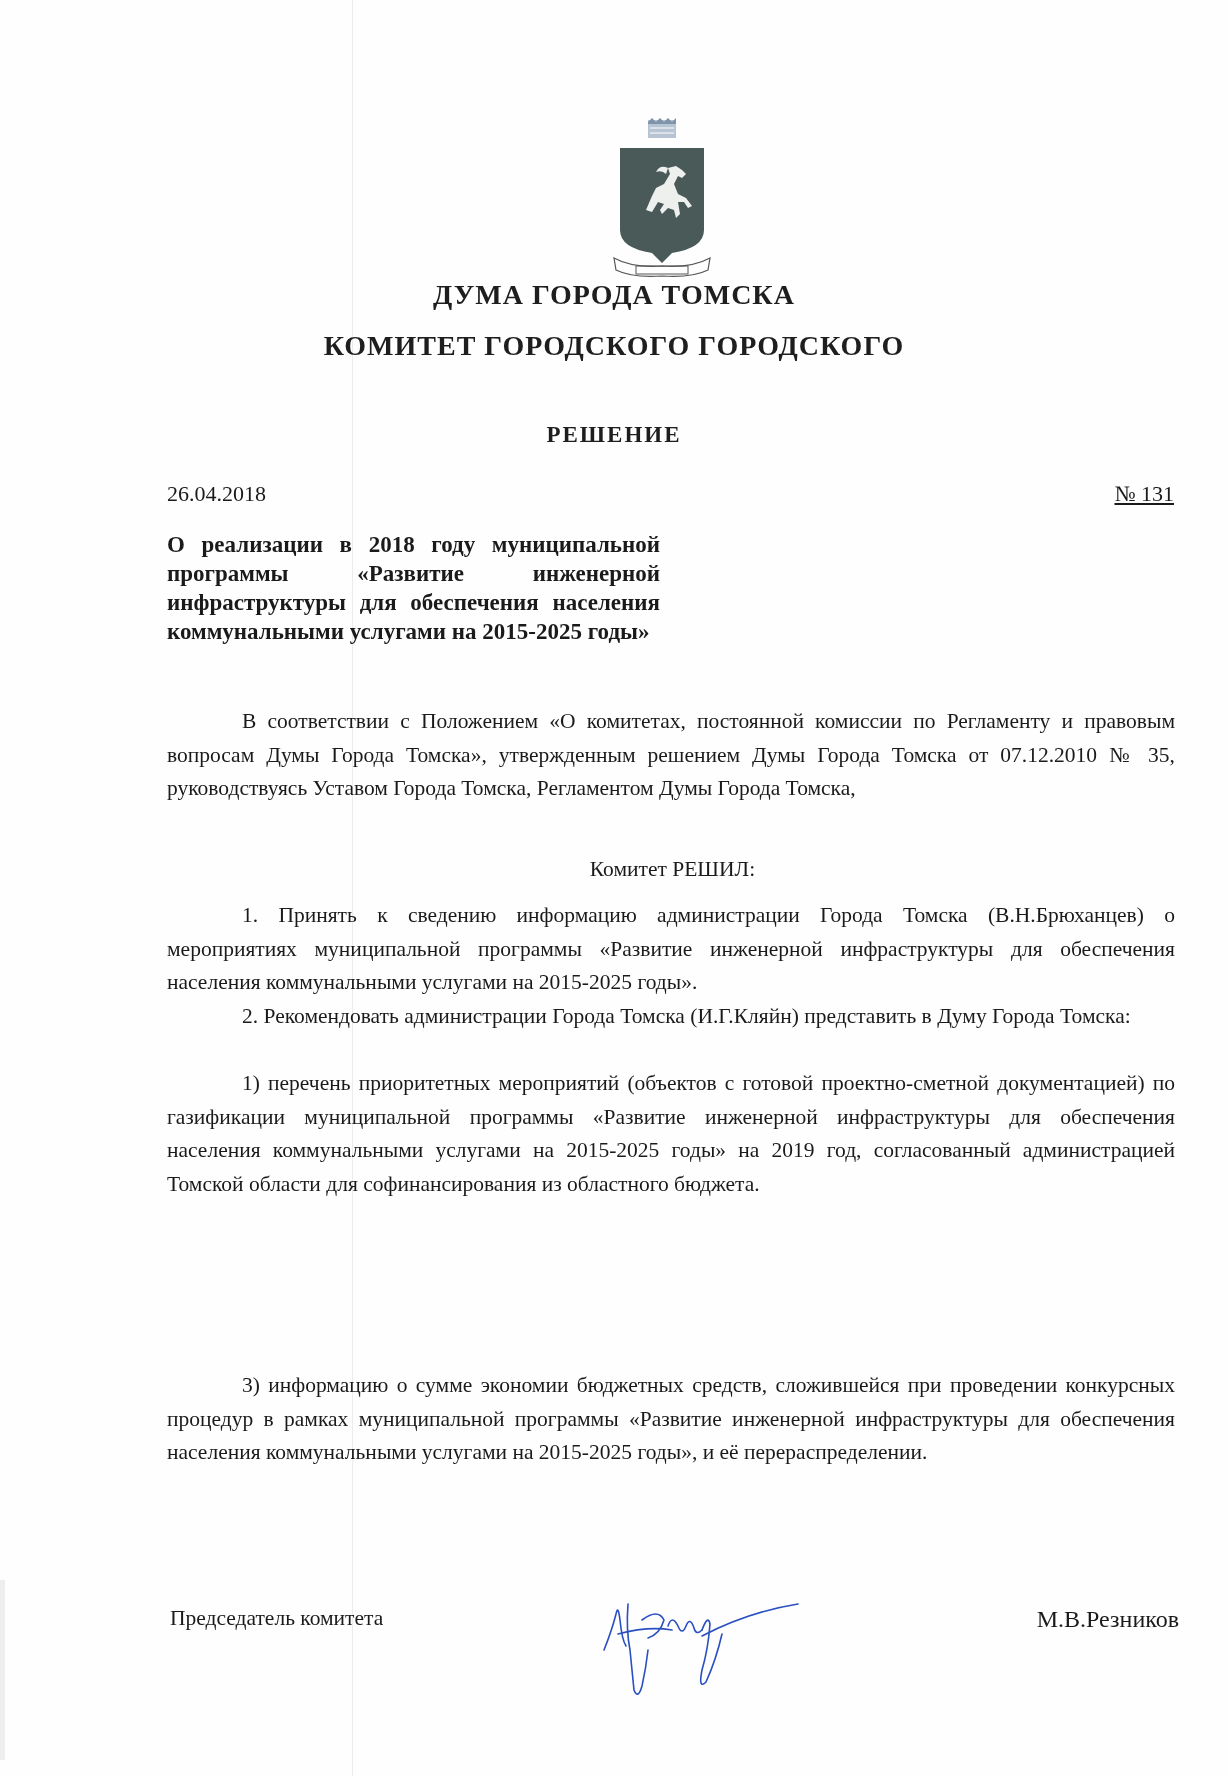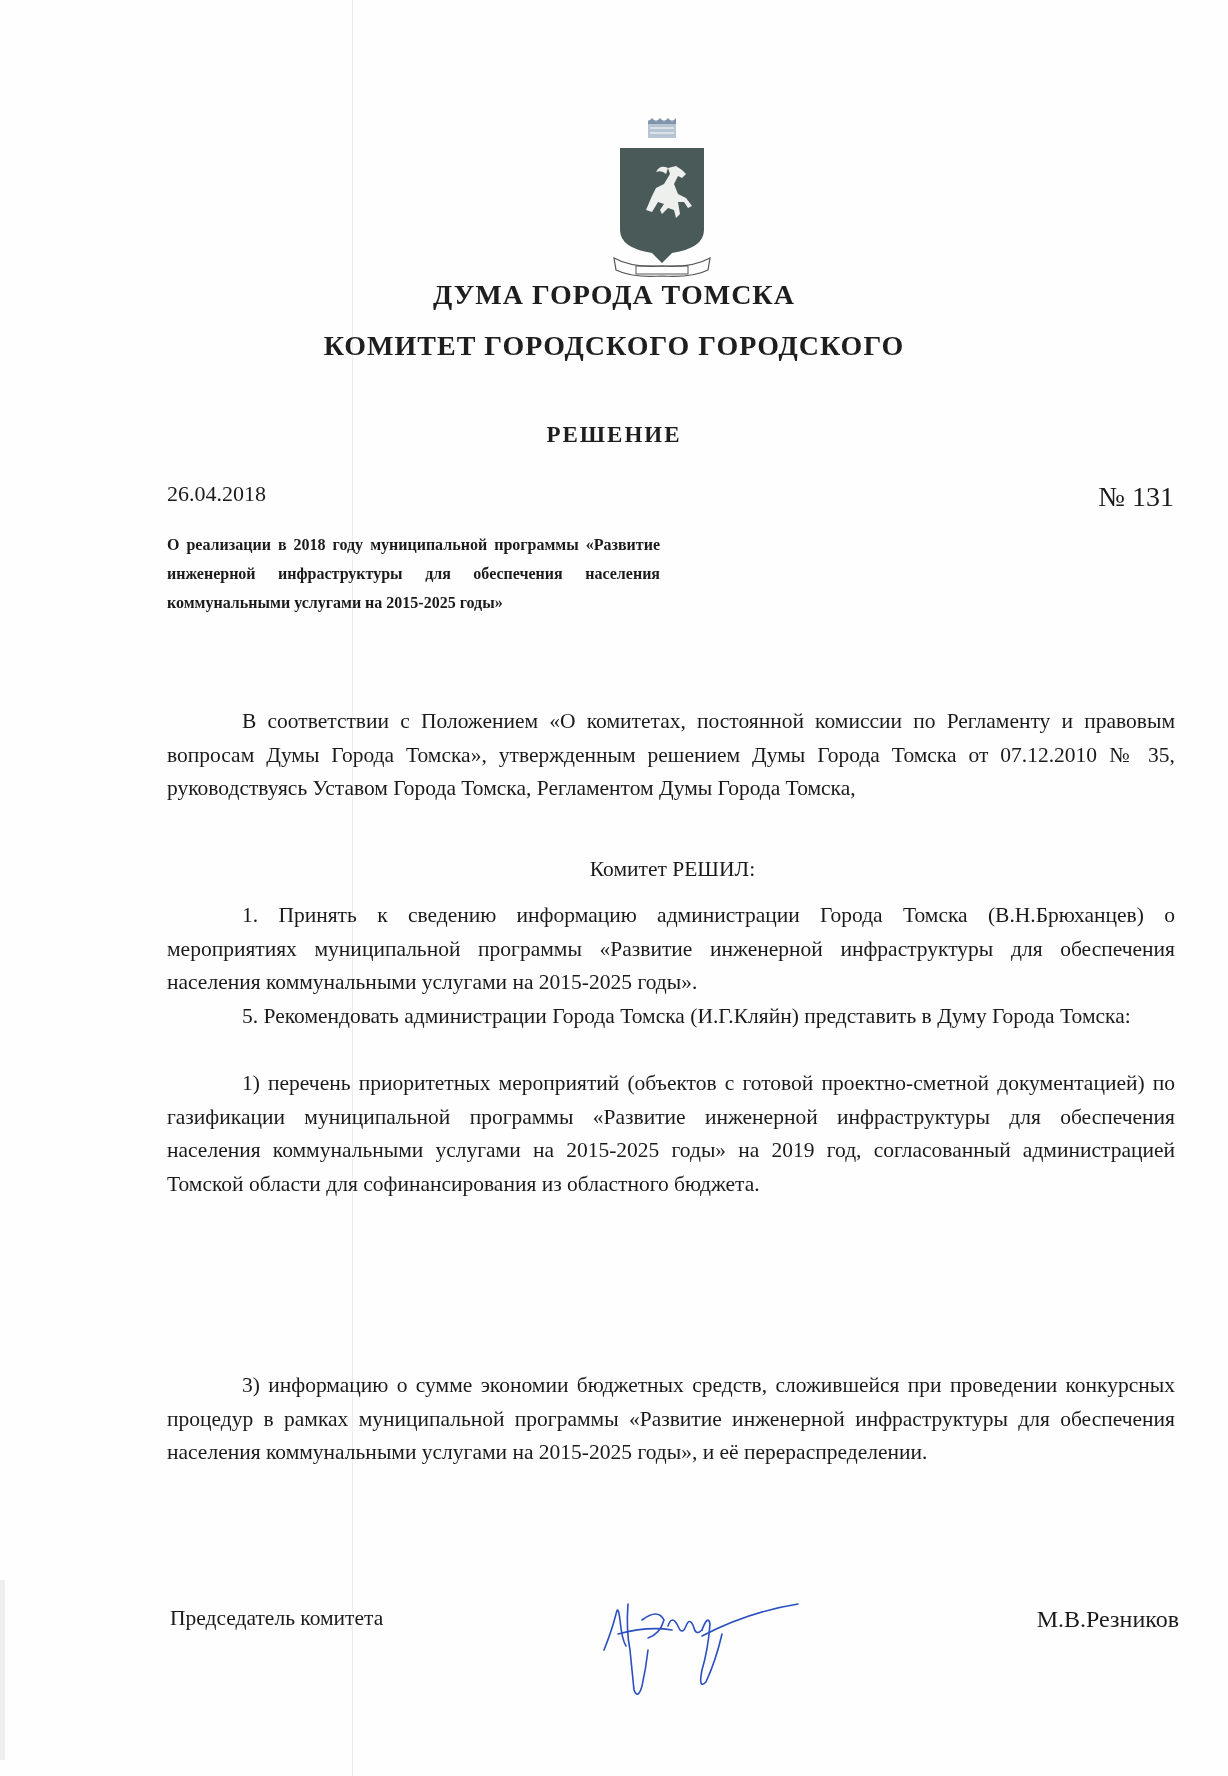--- a/index.html
+++ b/index.html
@@ -15,25 +15,25 @@
 
     .org-title {
       position: absolute; left: 0; width: 1228px; text-align: center;
       font-weight: bold; letter-spacing: 1px; color: #1e1e1e;
     }
     .org-title.l1 { top: 279px; font-size: 28px; }
     .org-title.l2 { top: 330px; font-size: 28px; }
     .org-title.l3 { top: 394px; font-size: 23px; letter-spacing: 2px; margin-top: 28px; }
 
     .date { position: absolute; left: 167px; top: 481px; font-size: 22px; }
-    .number { position: absolute; right: 54px; top: 481px; font-size: 28px; }
+    .number { position: absolute; right: 54px; top: 481px; font-size: 22px; text-decoration: underline; }
 
     .subject {
       position: absolute; left: 167px; top: 530px; width: 493px;
-      font-size: 16px; font-weight: bold; line-height: 29px; text-align: justify;
+      font-size: 23px; font-weight: bold; line-height: 29px; text-align: justify;
       text-align-last: left;
     }
 
     .para {
       position: absolute; left: 167px; width: 1008px;
       font-size: 21.5px; line-height: 33.5px; text-align: justify;
     }
     .indent { text-indent: 75px; }
     .preamble { top: 705px; }
     .decided { position: absolute; left: 0; width: 1345px; top: 857px; text-align: center; font-size: 21.5px; }
@@ -75,21 +75,21 @@
   <div class="org-title l3">РЕШЕНИЕ</div>
 
   <div class="date">26.04.2018</div>
   <div class="number">№ 131</div>
 
   <div class="subject">О реализации в 2018 году муниципальной программы «Развитие инженерной инфраструктуры для обеспечения населения коммунальными услугами на 2015-2025 годы»</div>
 
   <div class="para indent preamble">В соответствии с Положением «О комитетах, постоянной комиссии по Регламенту и правовым вопросам Думы Города Томска», утвержденным решением Думы Города Томска от 07.12.2010 № 35, руководствуясь Уставом Города Томска, Регламентом Думы Города Томска,</div>
   <div class="decided">Комитет РЕШИЛ:</div>
   <div class="para indent item1">1. Принять к сведению информацию администрации Города Томска (В.Н.Брюханцев) о мероприятиях муниципальной программы «Развитие инженерной инфраструктуры для обеспечения населения коммунальными услугами на 2015-2025 годы».</div>
-  <div class="para indent item2">5. Рекомендовать администрации Города Томска (И.Г.Кляйн) представить в Думу Города Томска:</div>
+  <div class="para indent item2">2. Рекомендовать администрации Города Томска (И.Г.Кляйн) представить в Думу Города Томска:</div>
   <div class="para indent sub1">1) перечень приоритетных мероприятий (объектов с готовой проектно-сметной документацией) по газификации муниципальной программы «Развитие инженерной инфраструктуры для обеспечения населения коммунальными услугами на 2015-2025 годы» на 2019 год, согласованный администрацией Томской области для софинансирования из областного бюджета.</div>
   <div class="para indent sub3">3) информацию о сумме экономии бюджетных средств, сложившейся при проведении конкурсных процедур в рамках муниципальной программы «Развитие инженерной инфраструктуры для обеспечения населения коммунальными услугами на 2015-2025 годы», и её перераспределении.</div>
 
   <div class="signer-title">Председатель комитета</div>
   <svg class="signature" viewBox="0 0 210 110">
     <g fill="none" stroke="#2a4fc0" stroke-width="1.6" stroke-linecap="round">
       <path d="M6 60 Q14 40 18 24 Q20 14 22 30 Q24 50 28 56"></path>
       <path d="M30 14 Q28 40 32 60 Q34 80 36 100 Q40 110 44 96 Q48 78 50 60"></path>
       <path d="M20 44 Q50 36 74 40"></path>
       <path d="M44 30 Q60 18 66 30 Q62 44 50 48"></path>

